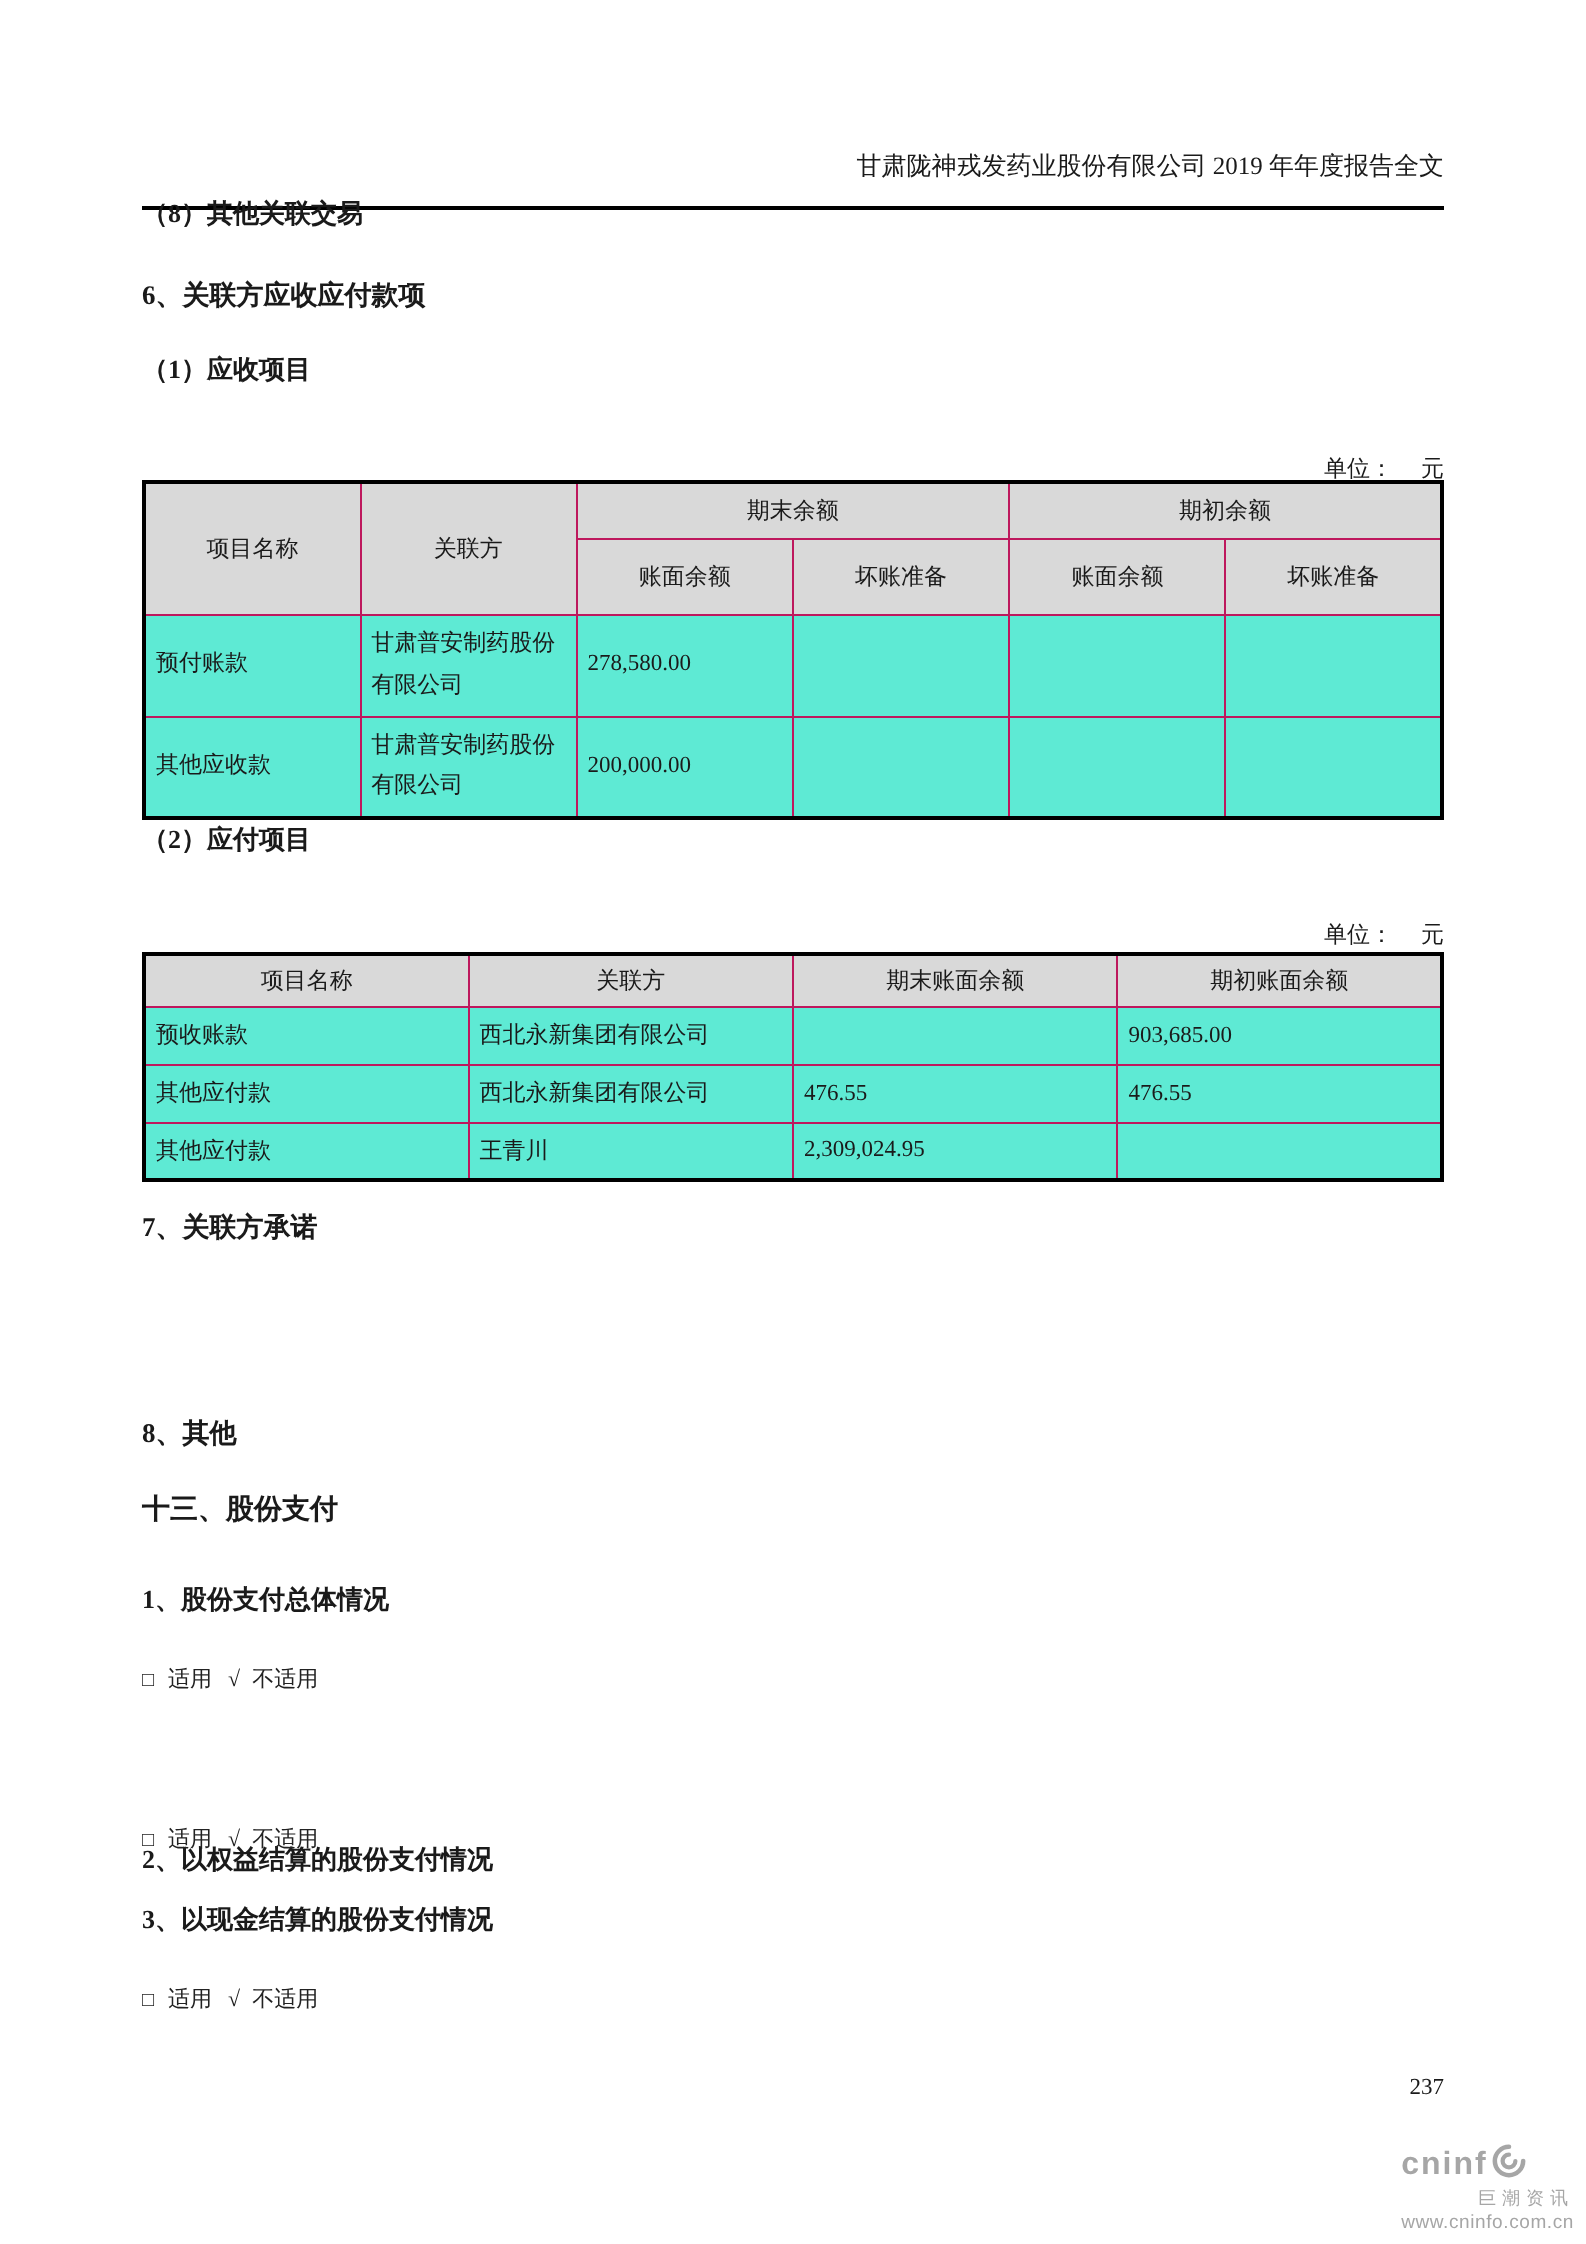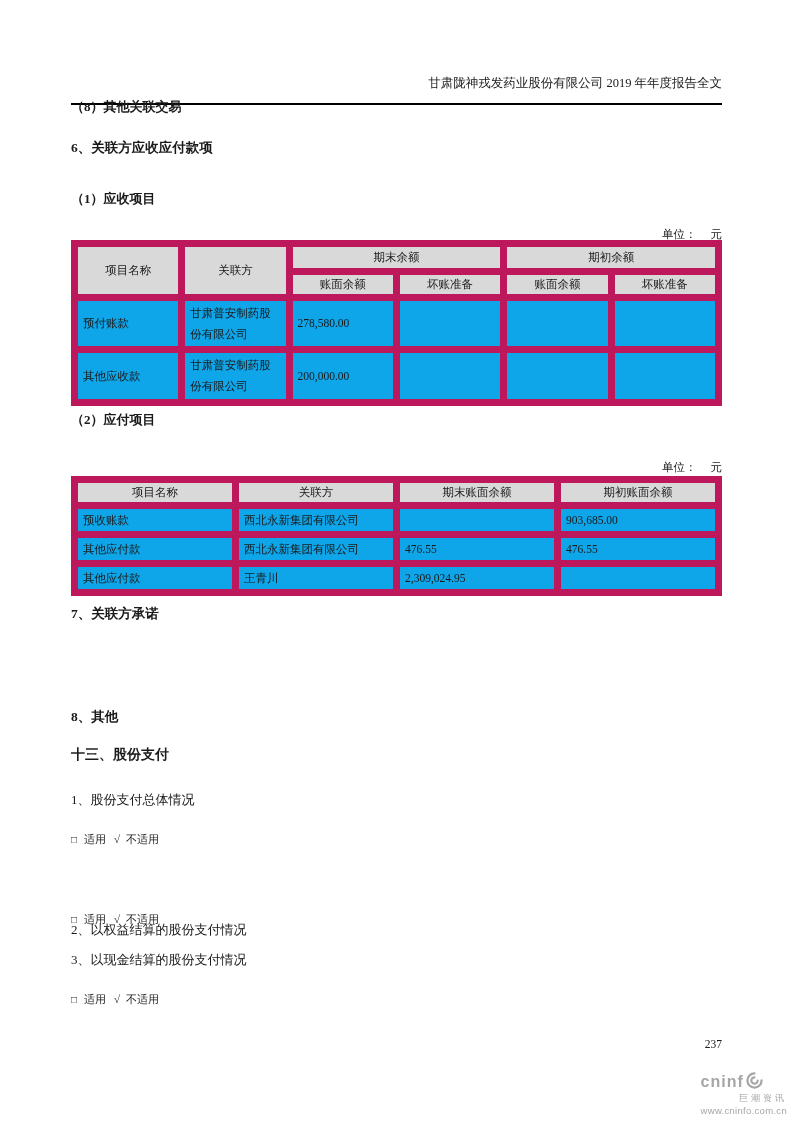--- a/index.html
+++ b/index.html
@@ -20,46 +20,46 @@
     text-align: right;
     font-size: 12.5px;
     line-height: 1.3;
     padding-bottom: 12px;
     border-bottom: 2px solid #000;
   }
 
   .h-paren { font-weight: bold; font-size: 13px; }
   .h-num   { font-weight: bold; font-size: 13.5px; }
   .h-big   { font-weight: bold; font-size: 14px; }
-  .h-sub   { font-weight: normal; font-size: 13px; }
+  .h-sub   { font-weight: bold; font-size: 13px; }
 
   .unit-line { text-align: right; font-size: 11.5px; margin-top: 11px; }
   .unit-line .unit-value { margin-left: 14px; }
 
   table.tbl {
     border-collapse: collapse;
     table-layout: fixed;
     width: 651px;
     font-size: 11.5px;
     border: 2px solid #000;
   }
   table.tbl th, table.tbl td {
-    border: 7px solid #be185d;
+    border: 1px solid #be185d;
     padding: 2px 5px;
     vertical-align: middle;
     overflow: hidden;
   }
   table.tbl th {
     background: var(--table-header-bg, #d9d9d9);
     font-weight: normal;
     text-align: center;
   }
-  table.tbl td { background: #0ea5e9; }
+  table.tbl td { background: #5eead4; }
   .t1 tr.hr1 { height: 28px; }
-  .t1 tr.hr2 { height: 23px; }
+  .t1 tr.hr2 { height: 38px; }
   .t1 tr.body { height: 51px; }
   .t1 td { line-height: 1.8; }
   .t2 tr.hr { height: 26px; }
   .t2 tr.body { height: 29px; }
   td.cell-text { text-align: left; }
   td.cell-num { padding-right: 4px; }
 
   .chk { font-size: 11px; color: #222222; }
   .chk .chk-box { font-size: 10px; margin-right: 7px; }
   .chk .chk-app { margin-right: 8px; }
@@ -93,21 +93,21 @@
 <div class="page">
 
   <div class="abs doc-header">
     <span>甘肃陇神戎发药业股份有限公司 2019 年年度报告全文</span>
   </div>
 
   <div class="abs h-paren" style="top:98px">（8）其他关联交易</div>
 
   <div class="abs h-num" style="top:139px">6、关联方应收应付款项</div>
 
-  <div class="abs h-paren" style="top:190px">（1）应收项目</div>
+  <div class="abs h-paren" style="top:176px">（1）应收项目</div>
 
   <div class="abs unit-line" style="top:216px">
     <span class="unit-label">单位：</span><span class="unit-value">元</span>
   </div>
 
   <table class="tbl t1 abs" style="top:240px">
     <colgroup>
       <col style="width:16.66%">
         <col style="width:16.66%">
         <col style="width:16.67%">

